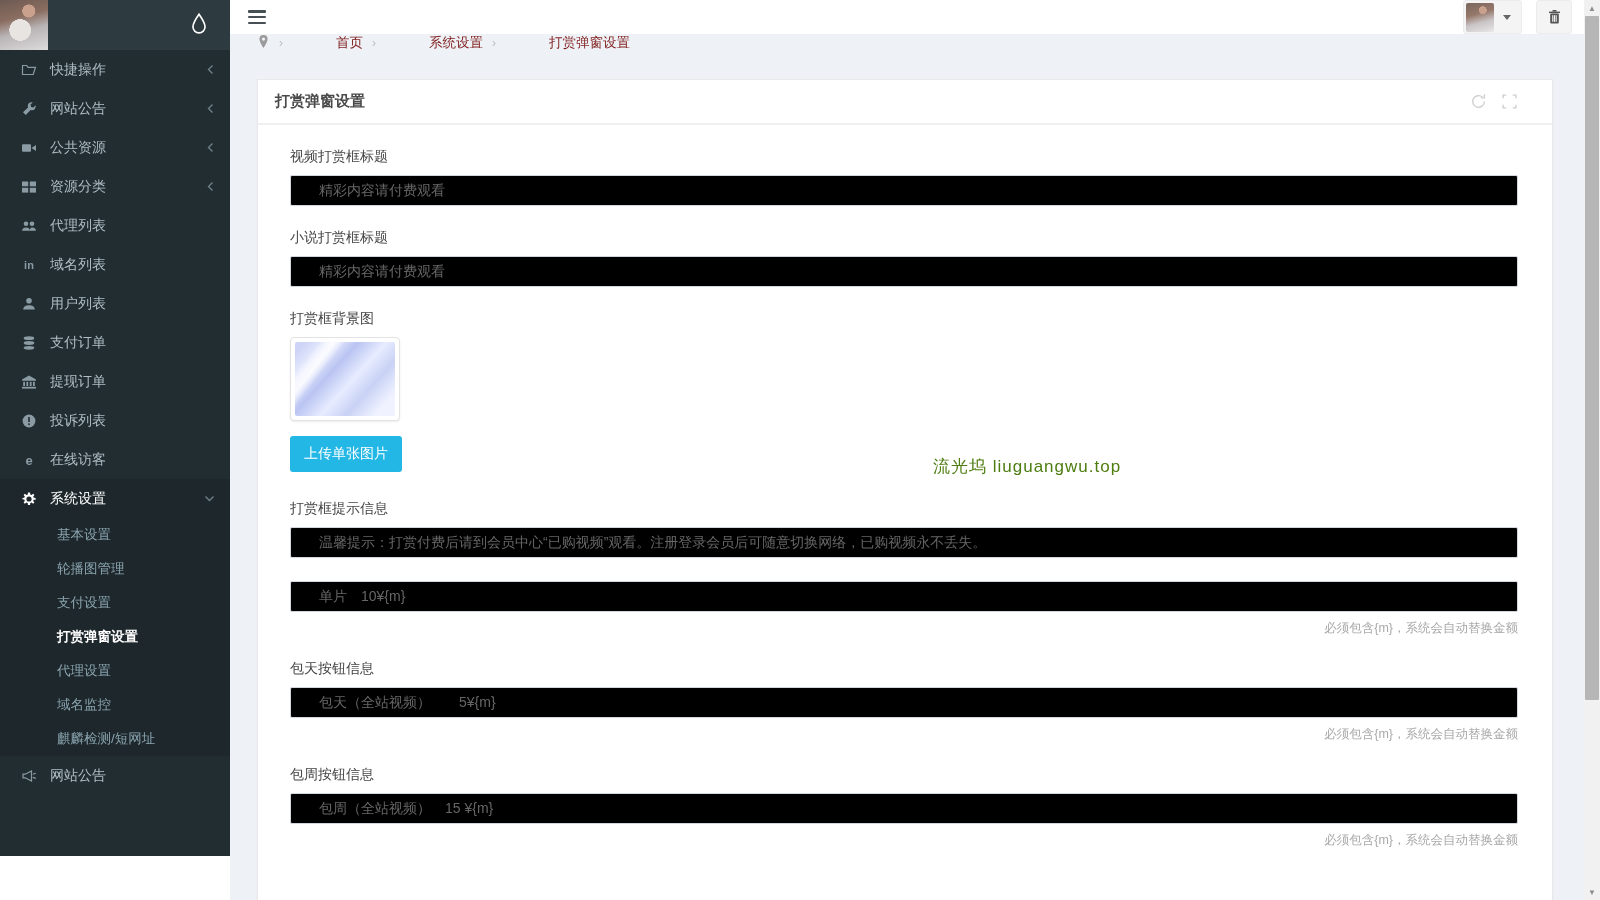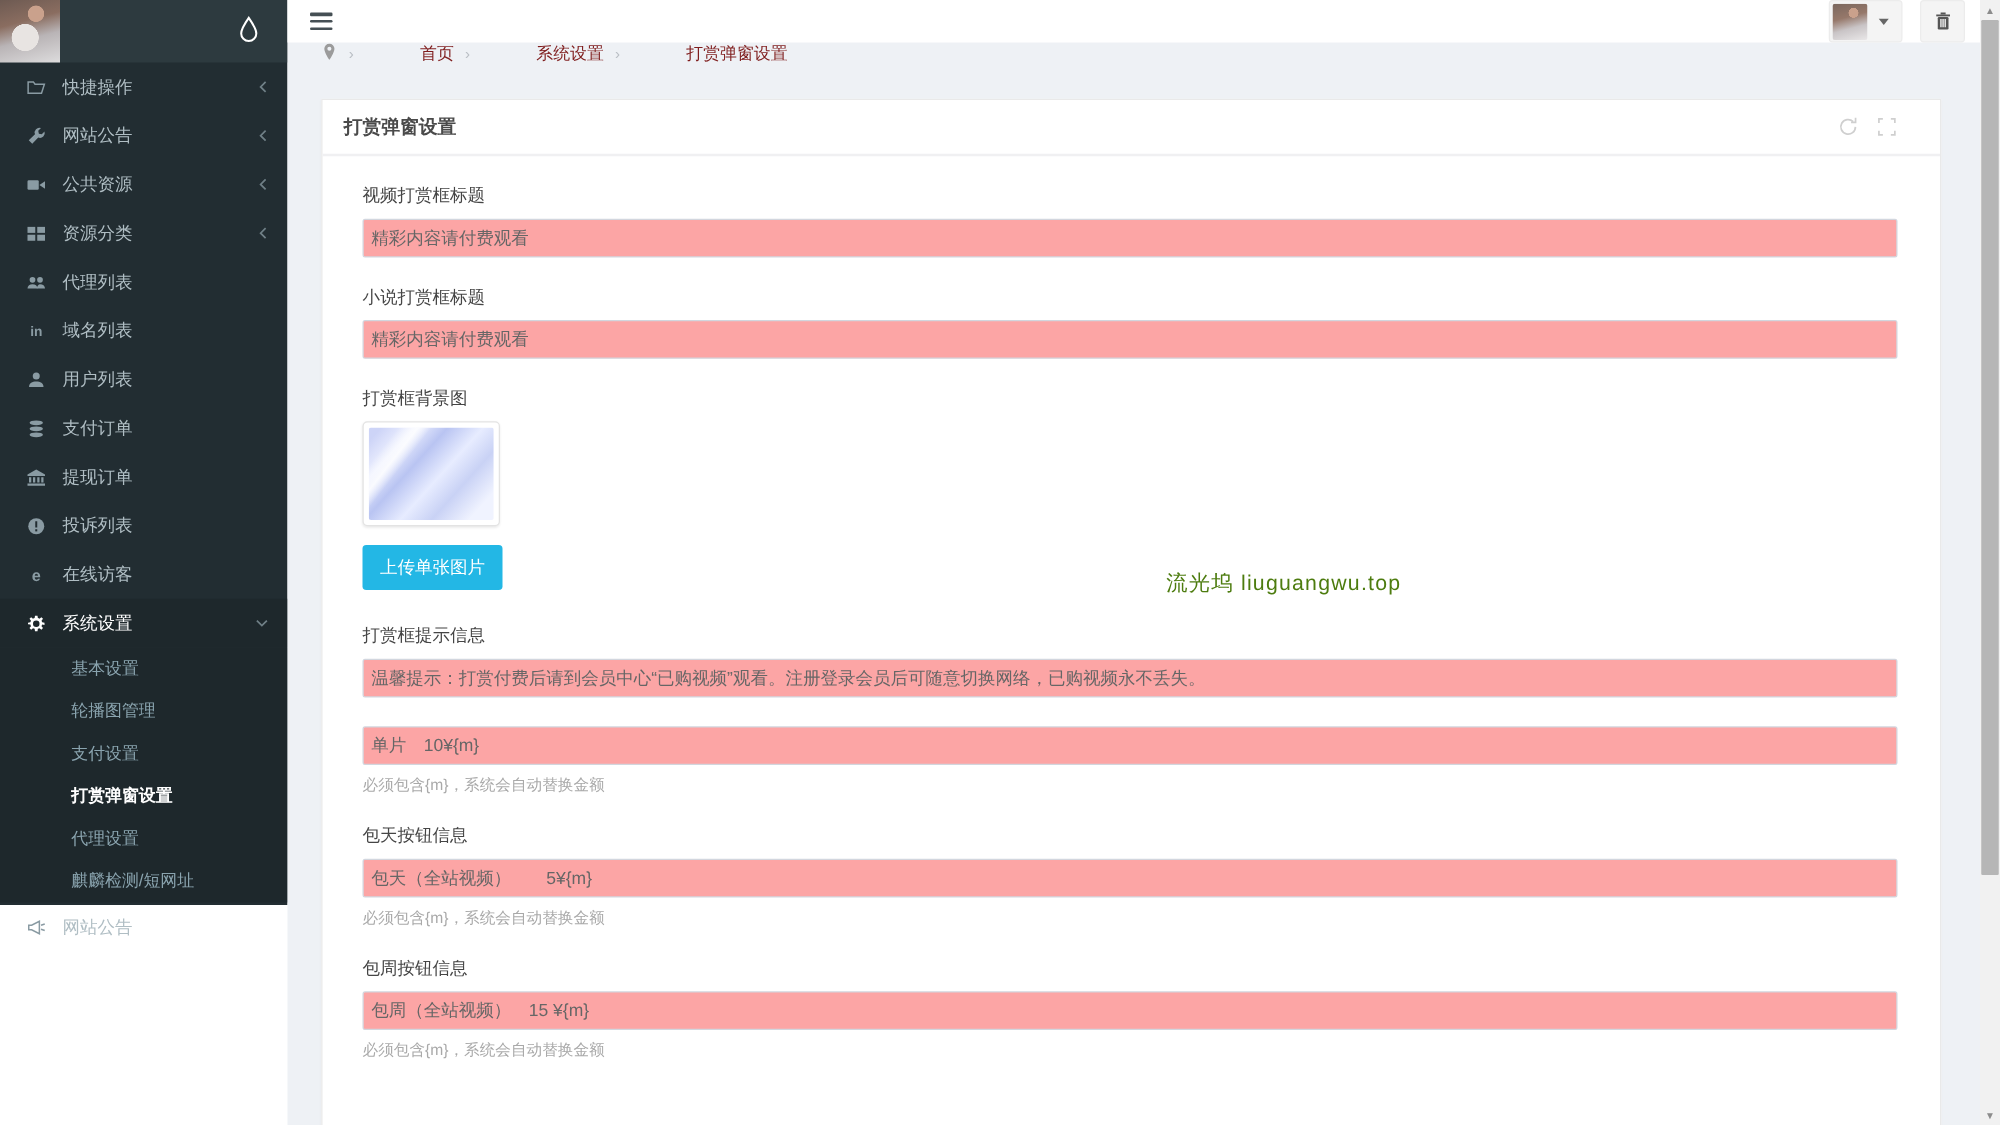--- a/index.html
+++ b/index.html
@@ -1,21 +1,21 @@
 <!DOCTYPE html>
 <html><head>
 <meta charset="utf-8">
 <style>
   * { margin:0; padding:0; box-sizing:border-box; }
   html,body { width:1600px; height:900px; overflow:hidden; }
   body { font-family:"Liberation Sans","DejaVu Sans",sans-serif; font-size:14px; color:#444; background:#fff; }
   .page { position:relative; width:1600px; height:900px; display:flex; }
 
   
-  .sidebar { width:230px; height:724px; background:#222d32; flex:0 0 230px; }
+  .sidebar { width:230px; height:856px; background:#222d32; flex:0 0 230px; }
   .sidebar-header { height:50px; background:#2d3a3f; display:flex; align-items:center; justify-content:space-between; padding-right:20px; }
   .logo-img { width:48px; height:50px;
     background:
       radial-gradient(circle at 60% 22%, #caa18c 0 13%, transparent 14%),
       radial-gradient(circle at 42% 60%, #e8e4e2 0 26%, transparent 27%),
       linear-gradient(165deg, #6d5a52 0%, #8a6d60 35%, #b9b4b6 60%, #dddcdd 100%);
   }
   .drop-icon svg { display:block; }
   .menu { list-style:none; }
   .menu-item { display:flex; align-items:center; height:39px; padding:0 15px 0 21px; color:#b0bec4; cursor:pointer; }
@@ -52,22 +52,22 @@
   .content { flex:1; position:relative; }
   .card { background:#fff; margin:27px 31px 0 27px; border:1px solid #e9e9e9; box-shadow:0 1px 2px rgba(0,0,0,.04); }
   .card-header { height:45px; display:flex; align-items:center; justify-content:space-between; padding:0 34px 0 17px; border-bottom:2px solid #f0f0f2; }
   .card-title { font-size:15px; font-weight:bold; color:#4a4a4a; }
   .card-tools { display:flex; gap:14px; color:#cfcfcf; }
   .card-tools .tool { cursor:pointer; display:flex; }
   .card-body { padding:23px 34px 40px 32px; }
 
   .field { margin-bottom:23px; }
   .field-label { font-weight:normal; font-size:14px; color:#454545; margin-bottom:9px; }
-  .text-input { width:100%; height:31px; border:1px solid #d2d6de; border-radius:2px; padding:0 6px; font-size:14px; color:#666; background:#fca5a5; font-family:"Liberation Sans","DejaVu Sans",sans-serif; outline:none; }
-  .field-help { font-size:12.5px; color:#a9a9a9; margin-top:8px; }
+  .text-input { width:100%; height:31px; border:1px solid #d2d6de; border-radius:2px; padding:0 28px; font-size:14px; color:#666; background:#000000; font-family:"Liberation Sans","DejaVu Sans",sans-serif; outline:none; }
+  .field-help { font-size:12.5px; color:#a9a9a9; margin-top:8px;text-align:right; }
 
   .thumb { width:110px; height:84px; margin-top:4px; background:#fff; border:1px solid #e3e3e3; border-radius:4px; padding:4px; box-shadow:0 1px 2px rgba(0,0,0,.08); }
   .thumb-inner { width:100%; height:100%; border-radius:2px;
     background:
       linear-gradient(128deg, rgba(255,255,255,.0) 15%, rgba(255,255,255,.85) 25%, rgba(255,255,255,0) 32%),
       linear-gradient(132deg, #cdd4f7 6%, #eef1ff 22%, #b9c4f2 38%, #e7ecff 55%, #c9d2f5 70%, #f0f3ff 88%);
   }
   .upload-btn { margin-top:15px; width:112px; height:36px; background:#23b7e5; color:#fff; border:none; border-radius:3px; font-size:14px; cursor:pointer; font-family:"Liberation Sans","DejaVu Sans",sans-serif; }
   .image-field { margin-bottom:28px; }
 
@@ -235,20 +235,21 @@
           </span>
       </li>
     </ul>
 
     <ul class="submenu">
       <li class="submenu-item">基本设置</li>
       <li class="submenu-item">轮播图管理</li>
       <li class="submenu-item">支付设置</li>
       <li class="submenu-item active">打赏弹窗设置</li>
       <li class="submenu-item">代理设置</li>
+      <li class="submenu-item">域名监控</li>
       <li class="submenu-item">麒麟检测/短网址</li>
     </ul>
 
     <ul class="menu">
       <li class="menu-item">
         <span class="mi-icon">
             <svg width="16" height="16" viewBox="0 0 16 16">
               <path d="M2 6.2v3.6h2.3L10.5 13V3L4.3 6.2z" fill="none" stroke="currentColor" stroke-width="1.2"></path>
               <path d="M11.8 6.2l3-1" stroke="currentColor" stroke-width="1.2"></path>
               <path d="M11.8 9.4l3 1" stroke="currentColor" stroke-width="1.2"></path>

